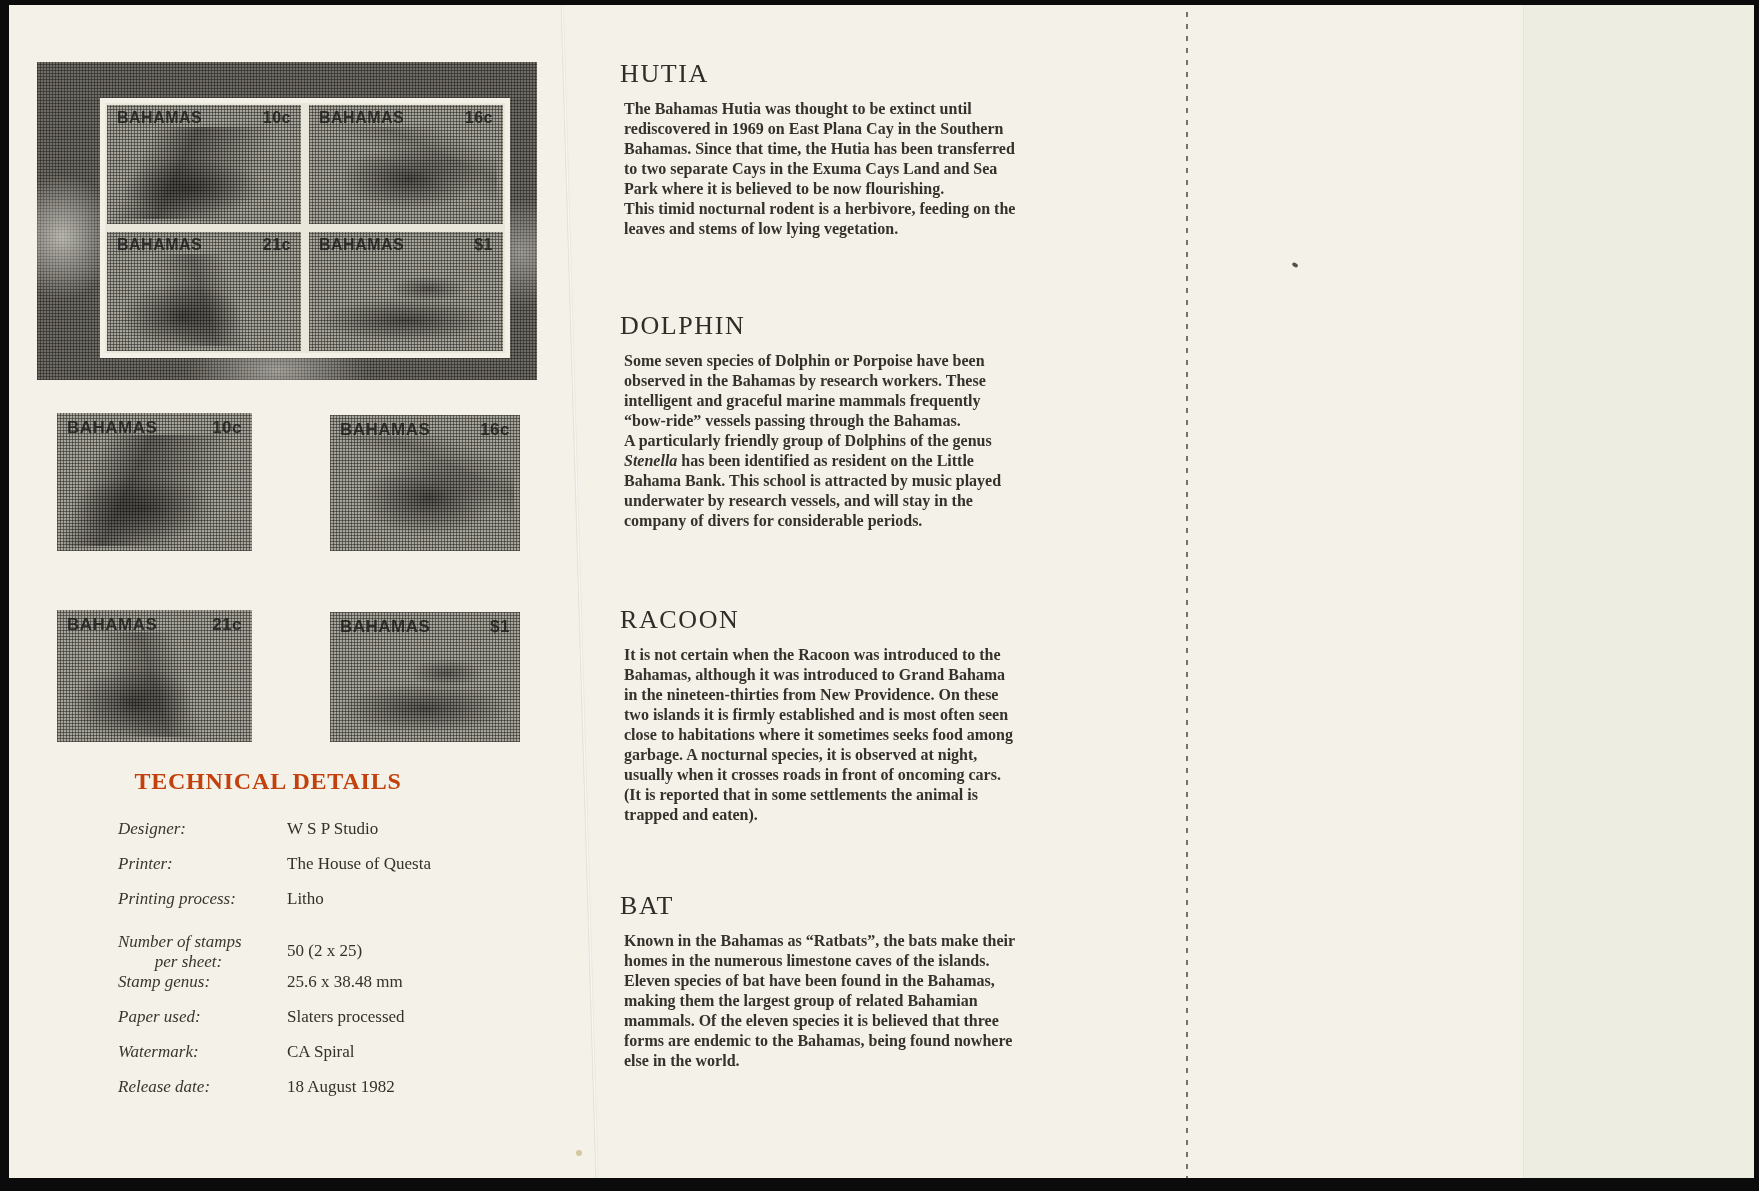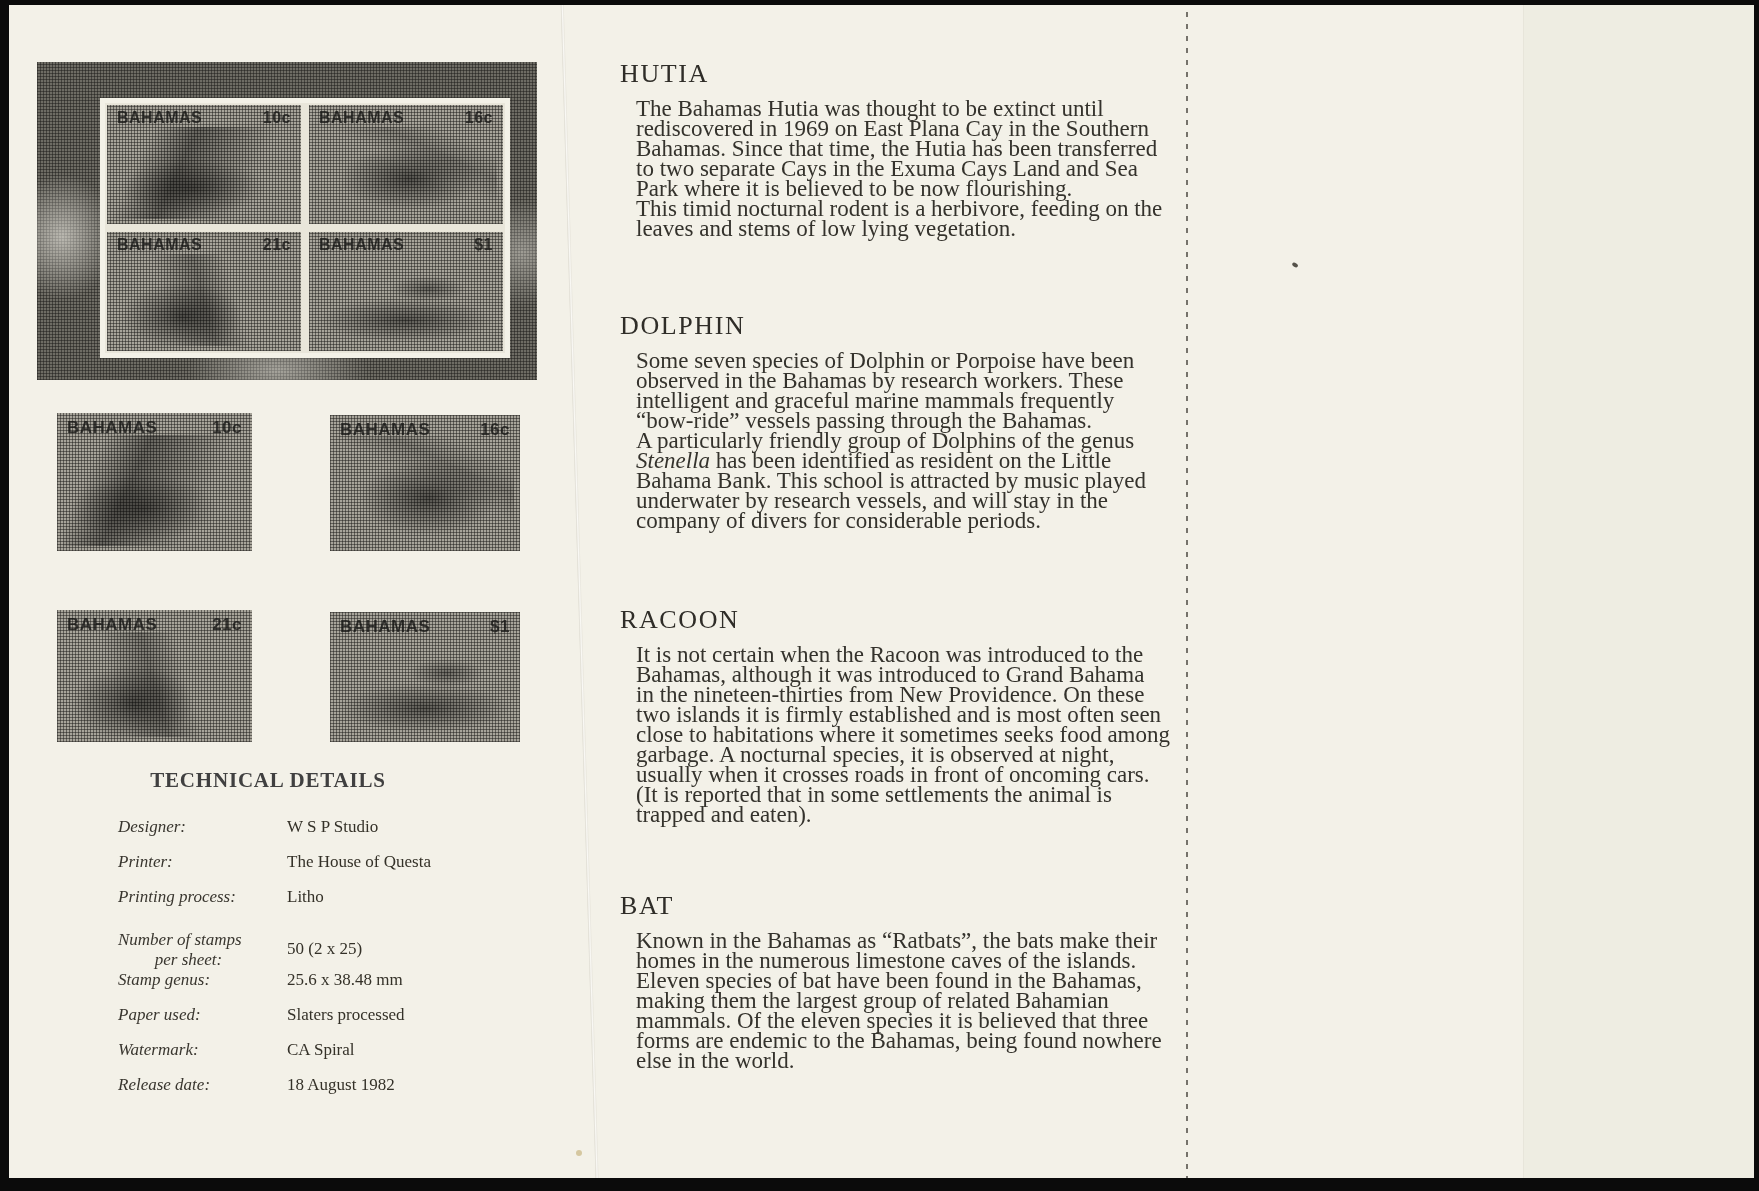--- a/index.html
+++ b/index.html
@@ -95,39 +95,40 @@
   .stamp .stamp-head{font-size:17px;padding-top:5px;}
   .stamp-a{left:57px;top:413px;width:195px;height:138px;}
   .stamp-b{left:330px;top:415px;width:190px;height:136px;}
   .stamp-c{left:57px;top:610px;width:195px;height:132px;}
   .stamp-d{left:330px;top:612px;width:190px;height:130px;}
 
   
   .tech{position:absolute;left:118px;top:768px;width:360px;color:#312f2a;}
   .tech-heading{
     width:340px;margin:0 0 0 -20px;text-align:center;
-    font-size:21px;font-weight:700;letter-spacing:.8px;color:#404040;
+    font-size:24px;font-weight:700;letter-spacing:.8px;color:#c2410c;
   }
   .tech-rows{margin-top:24px;}
   .t-row{display:flex;align-items:flex-start;height:35px;}
   .t-row.tall{height:48px;align-items:flex-end;padding-bottom:0;}
   .t-row.tall .t-value{margin-bottom:11px;}
   .t-label{width:169px;font-style:italic;font-size:17px;color:#39362f;flex:none;}
   .t-label .l2{display:block;text-align:center;padding-right:28px;}
   .t-value{font-size:17px;color:#343128;}
 
   
   .sec{position:absolute;left:620px;width:575px;color:#34322c;}
   .sec h3{
     margin:0;font-size:26px;font-weight:400;letter-spacing:1.6px;
     color:#2f2d28;line-height:24px;
   }
   .sec p{
-    margin:13px 0 0 16px;font-size:23px;line-height:20px;
+    margin:13px 0 0 4px;font-size:16px;line-height:20px;
     white-space:pre-line;
+    font-weight:bold;
   }
   .sec-hutia{top:62px;}
   .sec-dolphin{top:314px;}
   .sec-racoon{top:608px;}
   .sec-bat{top:894px;}
   .italic-species{font-style:italic;}
 </style>
 </head>
 <body>
 

